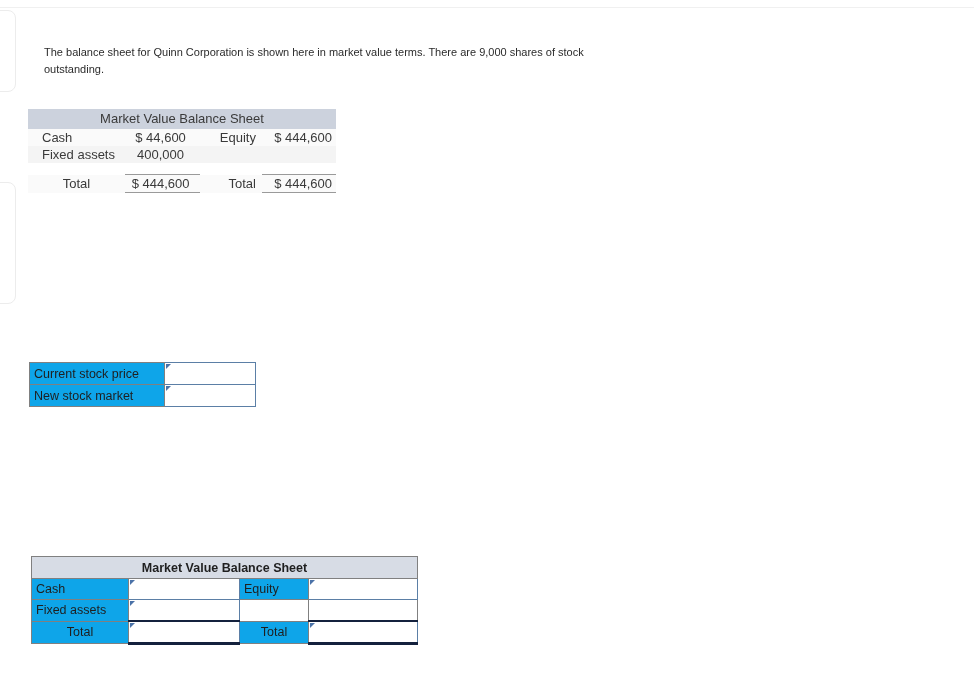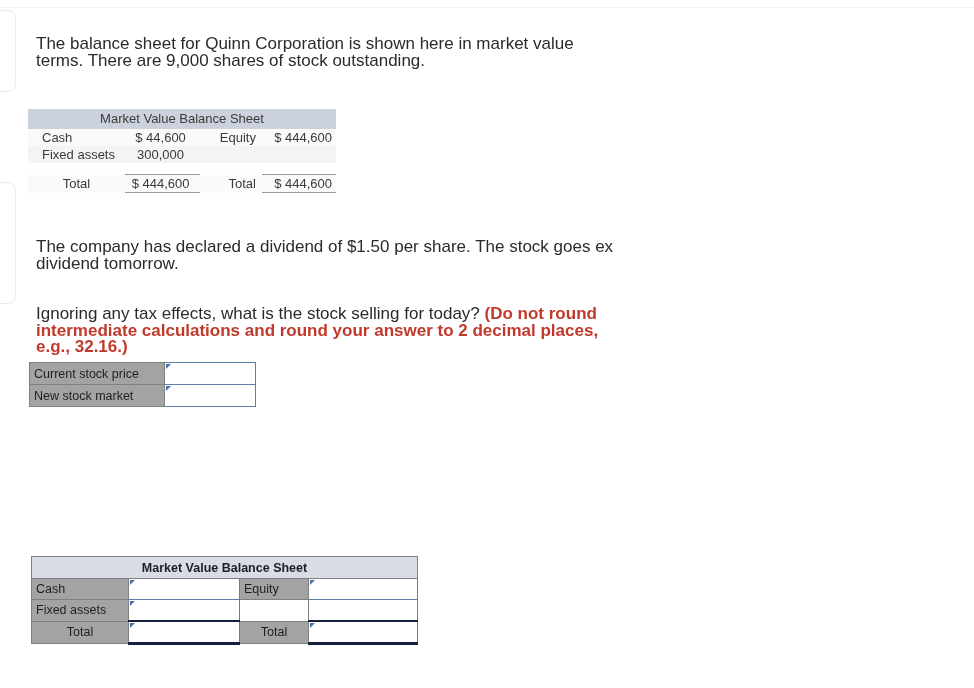--- a/index.html
+++ b/index.html
@@ -41,24 +41,24 @@
   .page {
     position: absolute;
     left: 0;
     top: 0;
     width: 974px;
     height: 688px;
   }
 
   
   .para {
-    font-size: 17px;
+    font-size: 11px;
     line-height: 16.5px;
     color: #2b2b2b;
-    margin: 8px;
+    margin: 16px;
   }
   .para .hl {
     color: #c0392b;
     font-weight: bold;
   }
   .spacer-18 { height: 18px; }
 
   
   .bs-static {
     position: absolute;
@@ -100,21 +100,21 @@
   
   .ans-table {
     border-collapse: collapse;
     font-size: 12.5px;
     color: #1f1f1f;
   }
   .ans-table td {
     border: 1px solid #808080;
     height: 20px;
     padding: 0 4px;
-    background: #a3a3a3;
+    background: #0ea5e9;
     white-space: nowrap;
   }
   .ans-table td.lbl {
     text-align: left;
     padding-left: 4px;
   }
   .ans-table td.lbl-center {
     text-align: center;
   }
 
@@ -206,21 +206,21 @@
         <td colspan="4">Market Value Balance Sheet</td>
       </tr>
       <tr class="shade-a">
         <td class="lbl-l">Cash</td>
         <td class="val-l">$ 44,600</td>
         <td class="lbl-r">Equity</td>
         <td class="val-r">$ 444,600</td>
       </tr>
       <tr class="shade-b">
         <td class="lbl-l">Fixed assets</td>
-        <td class="val-l">300,000</td>
+        <td class="val-l">400,000</td>
         <td class="lbl-r"></td>
         <td class="val-r"></td>
       </tr>
       <tr class="gap rule-bot">
         <td></td>
         <td class="val-l"></td>
         <td></td>
         <td class="val-r"></td>
       </tr>
       <tr class="shade-a">
@@ -233,23 +233,21 @@
         <td></td>
         <td class="val-l"></td>
         <td></td>
         <td class="val-r"></td>
       </tr>
     </tbody>
       </table>
   </div>
 
   <div class="q-block-1">
-    <p class="para">The company has declared a dividend of $1.50 per share. The stock goes ex dividend tomorrow.</p>
     <div class="spacer-18"></div>
-    <p class="para"><span>Ignoring any tax effects, what is the stock selling for today? </span><span class="hl">(Do not round intermediate calculations and round your answer to 2 decimal places, e.g., 32.16.)</span></p>
   </div>
 
   <div class="stock-table-wrap">
     <table class="ans-table stock-table">
       <tbody>
           <tr>
         <td class="lbl">Current stock price</td>
         <td class="fill">
               <div class="inner"></div>
             </td>

